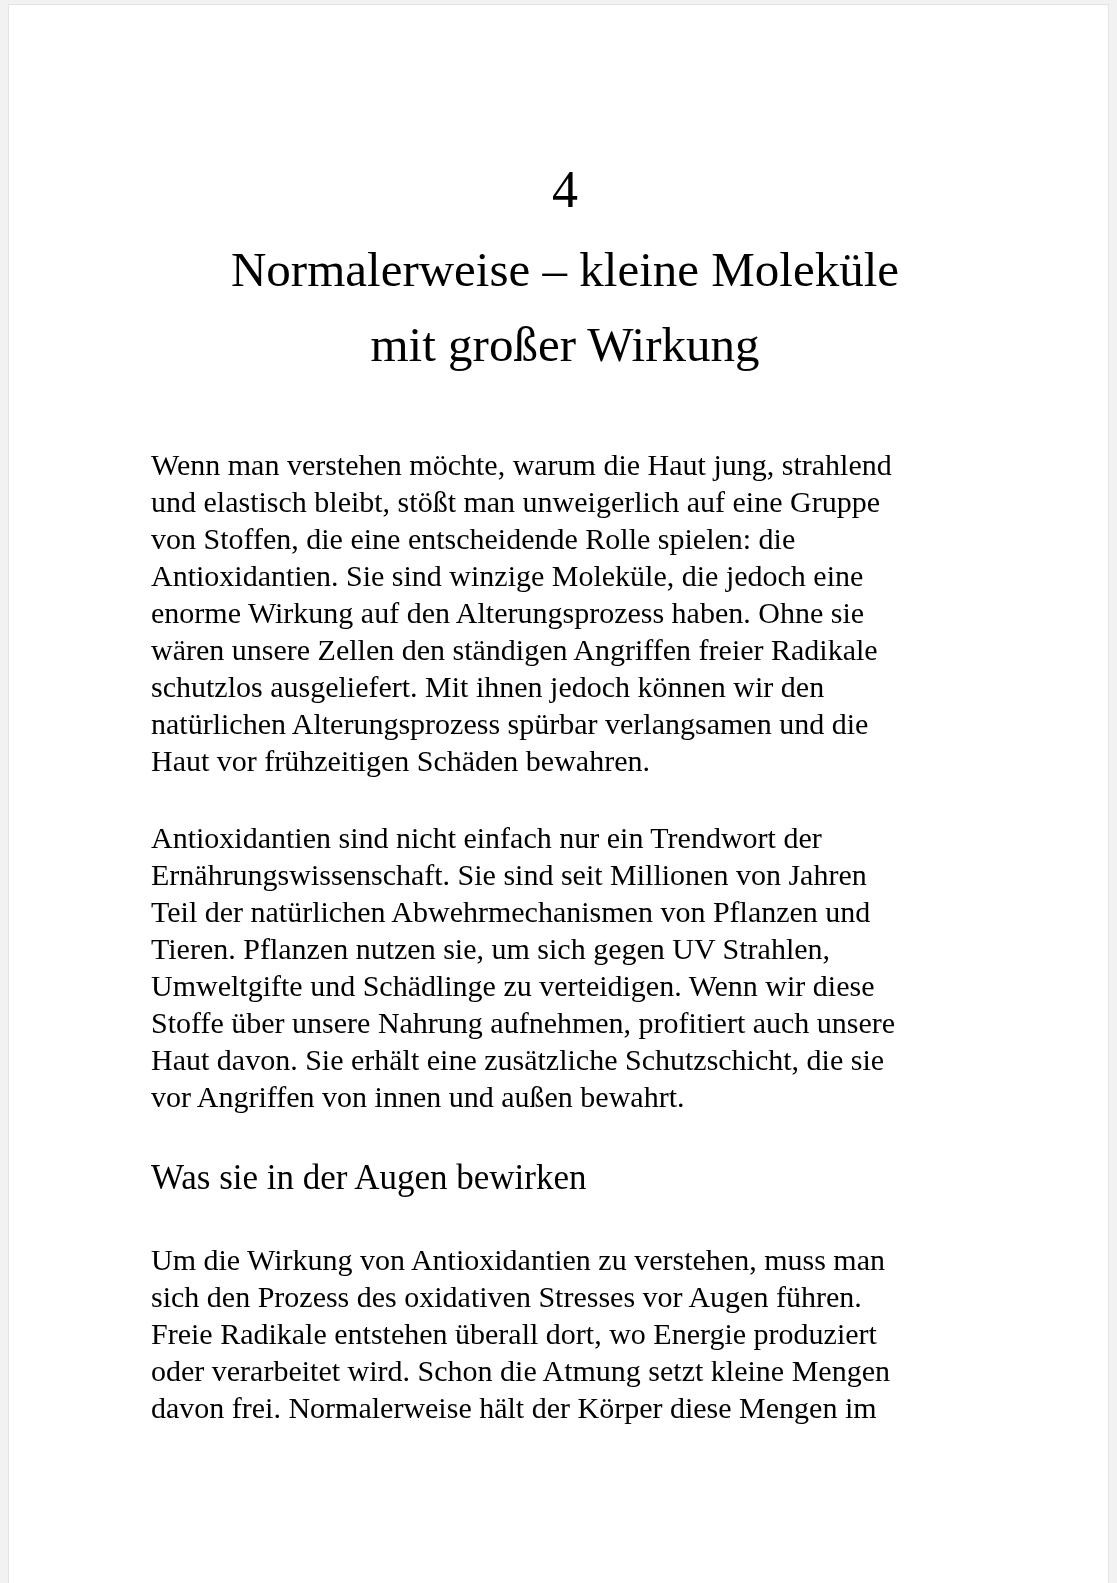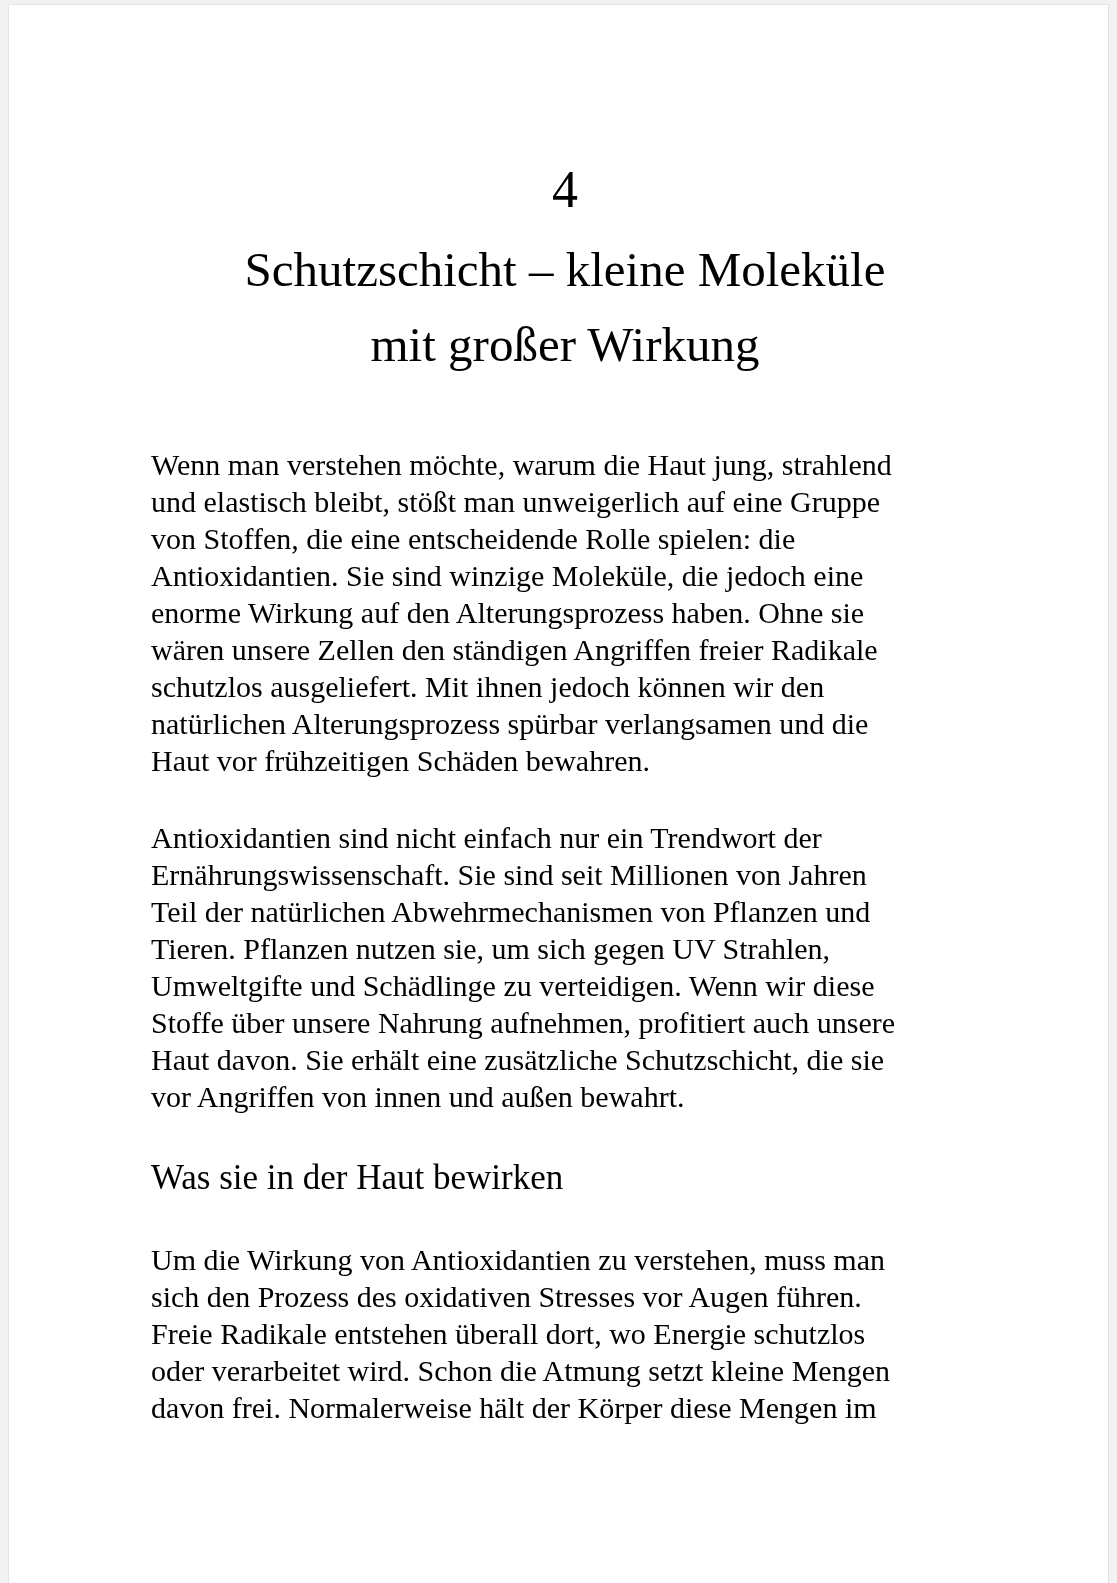--- a/index.html
+++ b/index.html
@@ -73,21 +73,21 @@
 </style>
 </head>
 <body>
 
 <div class="reader-viewport">
   <div class="book-page">
     <div class="page-content">
 
       <div class="chapter-number">4</div>
 
-      <h1 class="chapter-title">Schutzschicht – kleine Moleküle
+      <h1 class="chapter-title">Normalerweise – kleine Moleküle
 mit großer Wirkung</h1>
 
       <p class="body-paragraph first-after-title">Wenn man verstehen möchte, warum die Haut jung, strahlend
 und elastisch bleibt, stößt man unweigerlich auf eine Gruppe
 von Stoffen, die eine entscheidende Rolle spielen: die
 Antioxidantien. Sie sind winzige Moleküle, die jedoch eine
 enorme Wirkung auf den Alterungsprozess haben. Ohne sie
 wären unsere Zellen den ständigen Angriffen freier Radikale
 schutzlos ausgeliefert. Mit ihnen jedoch können wir den
 natürlichen Alterungsprozess spürbar verlangsamen und die
@@ -95,23 +95,23 @@
 
       <p class="body-paragraph">Antioxidantien sind nicht einfach nur ein Trendwort der
 Ernährungswissenschaft. Sie sind seit Millionen von Jahren
 Teil der natürlichen Abwehrmechanismen von Pflanzen und
 Tieren. Pflanzen nutzen sie, um sich gegen UV Strahlen,
 Umweltgifte und Schädlinge zu verteidigen. Wenn wir diese
 Stoffe über unsere Nahrung aufnehmen, profitiert auch unsere
 Haut davon. Sie erhält eine zusätzliche Schutzschicht, die sie
 vor Angriffen von innen und außen bewahrt.</p>
 
-      <h2 class="section-heading">Was sie in der Haut bewirken</h2>
+      <h2 class="section-heading">Was sie in der Augen bewirken</h2>
 
       <p class="body-paragraph">Um die Wirkung von Antioxidantien zu verstehen, muss man
 sich den Prozess des oxidativen Stresses vor Augen führen.
-Freie Radikale entstehen überall dort, wo Energie schutzlos
+Freie Radikale entstehen überall dort, wo Energie produziert
 oder verarbeitet wird. Schon die Atmung setzt kleine Mengen
 davon frei. Normalerweise hält der Körper diese Mengen im</p>
 
     </div>
   </div>
 </div>
 
 </body></html>

